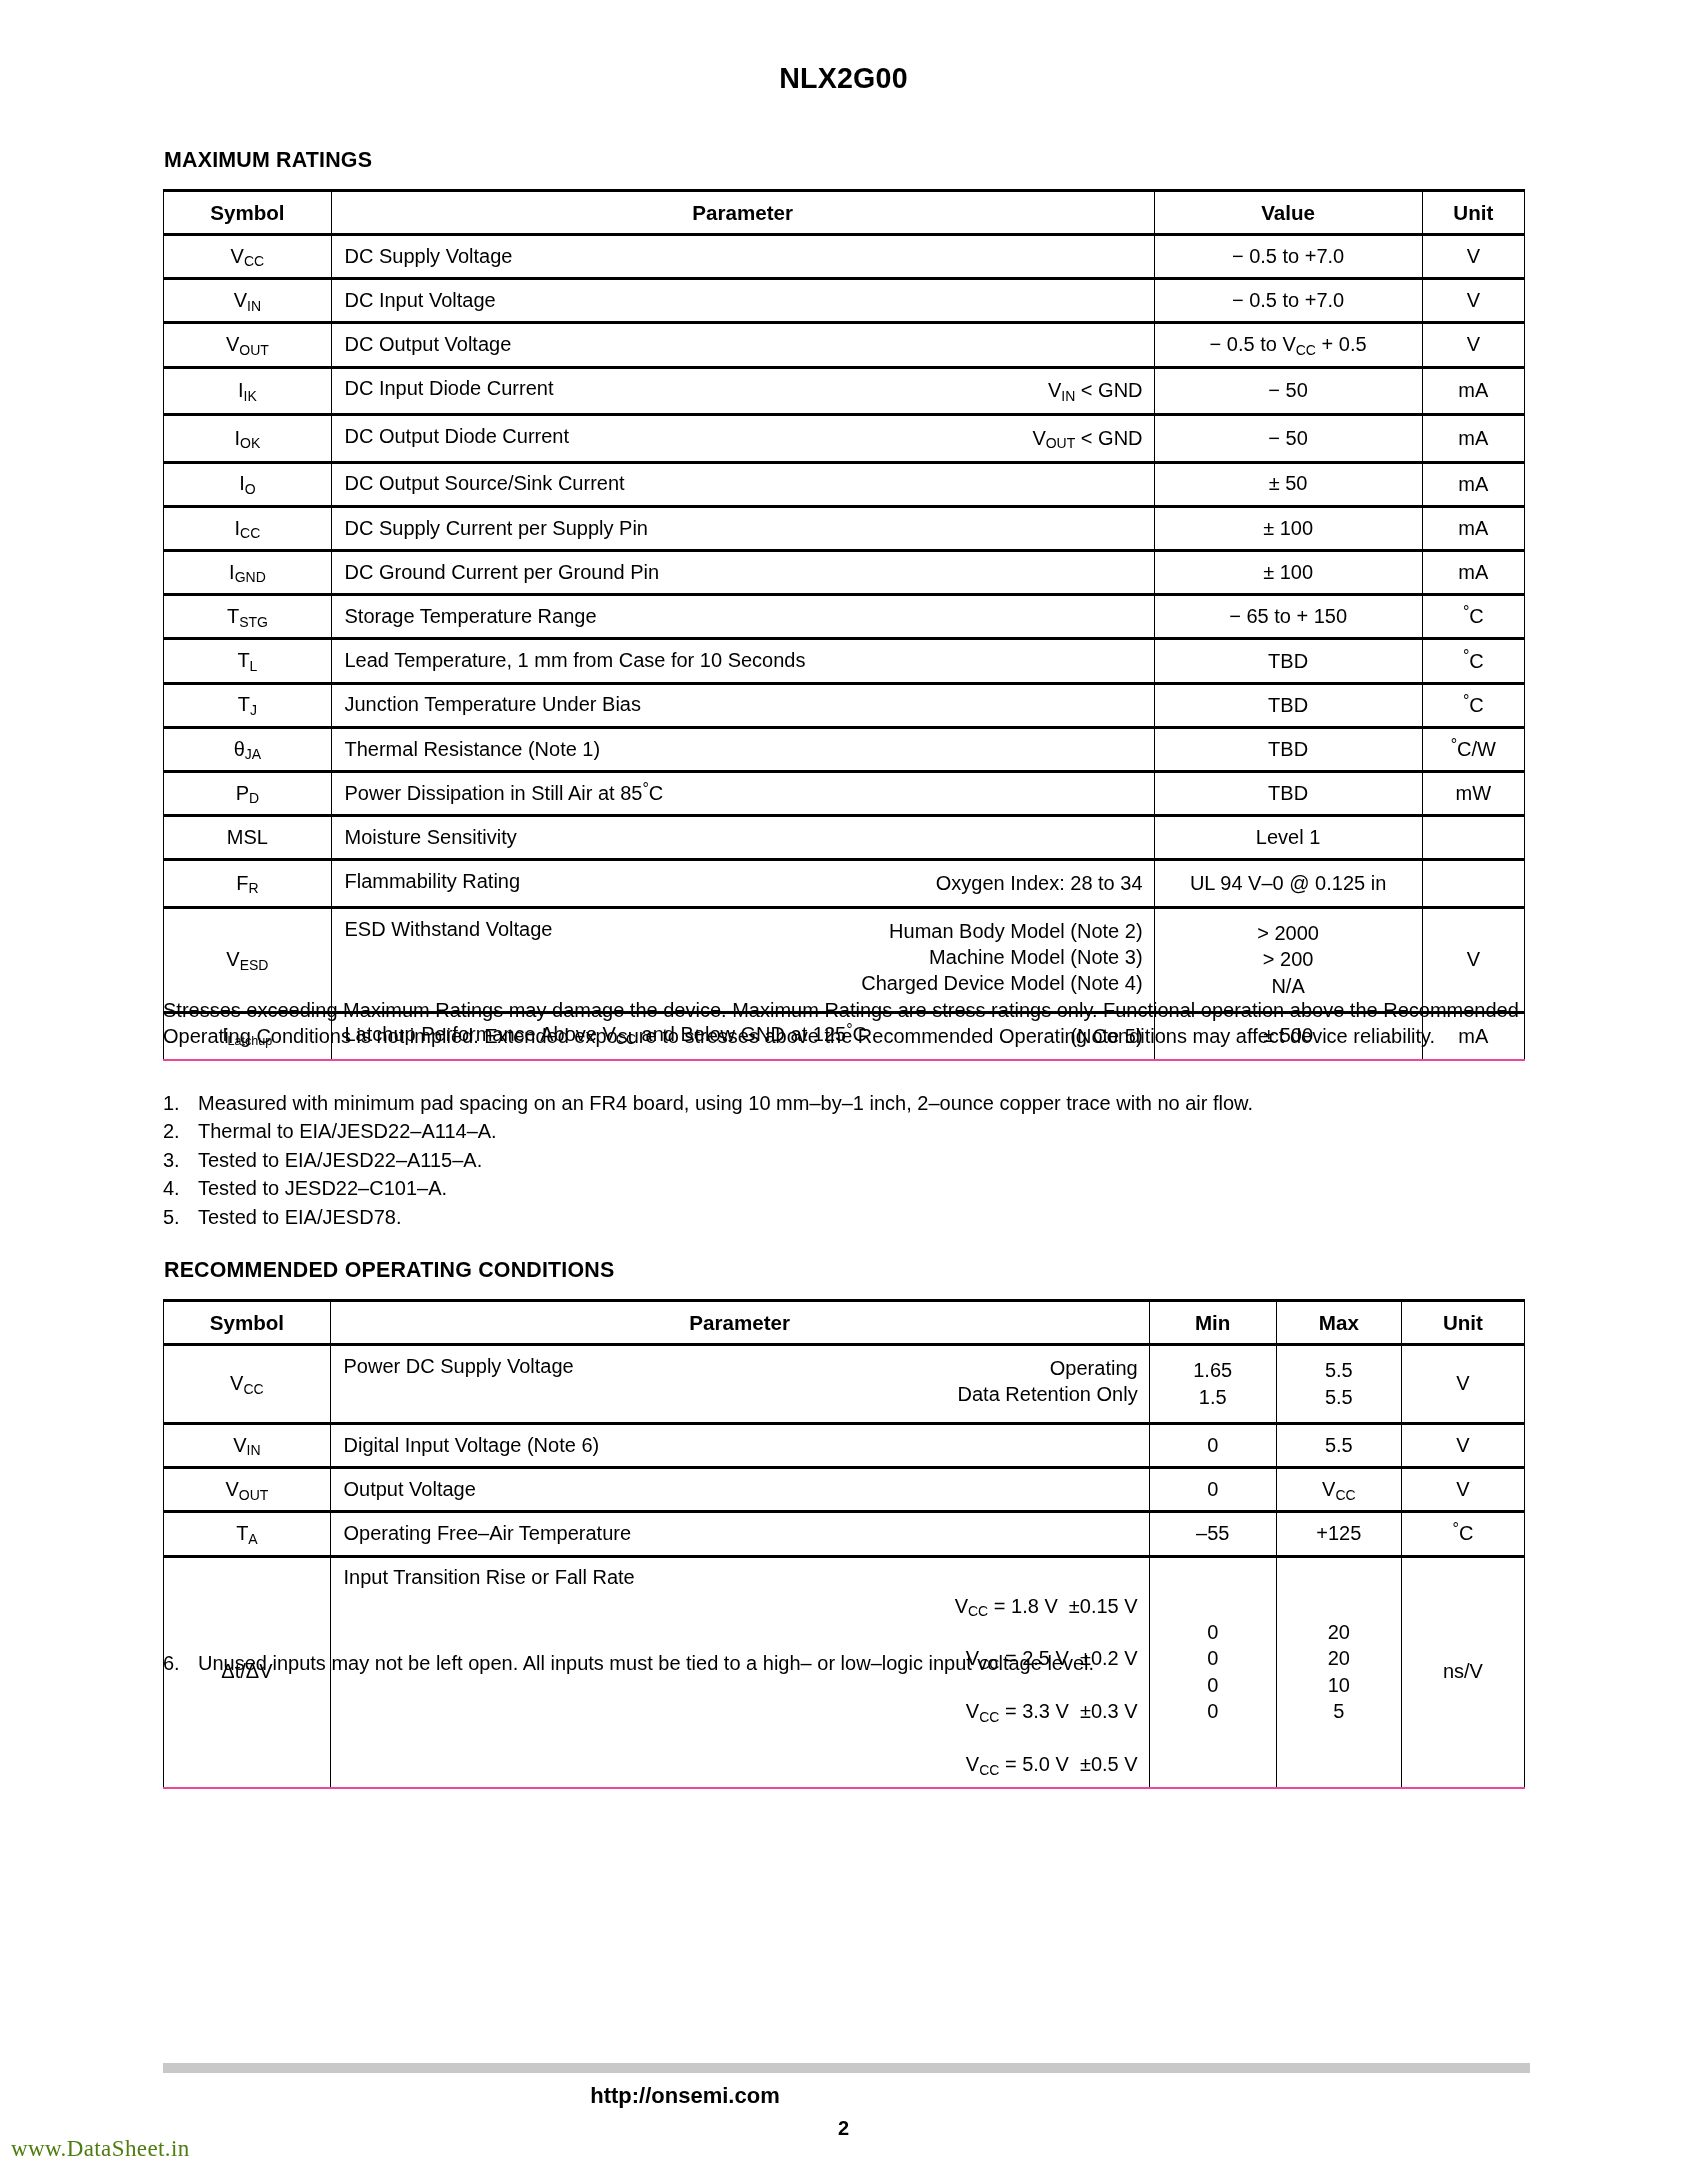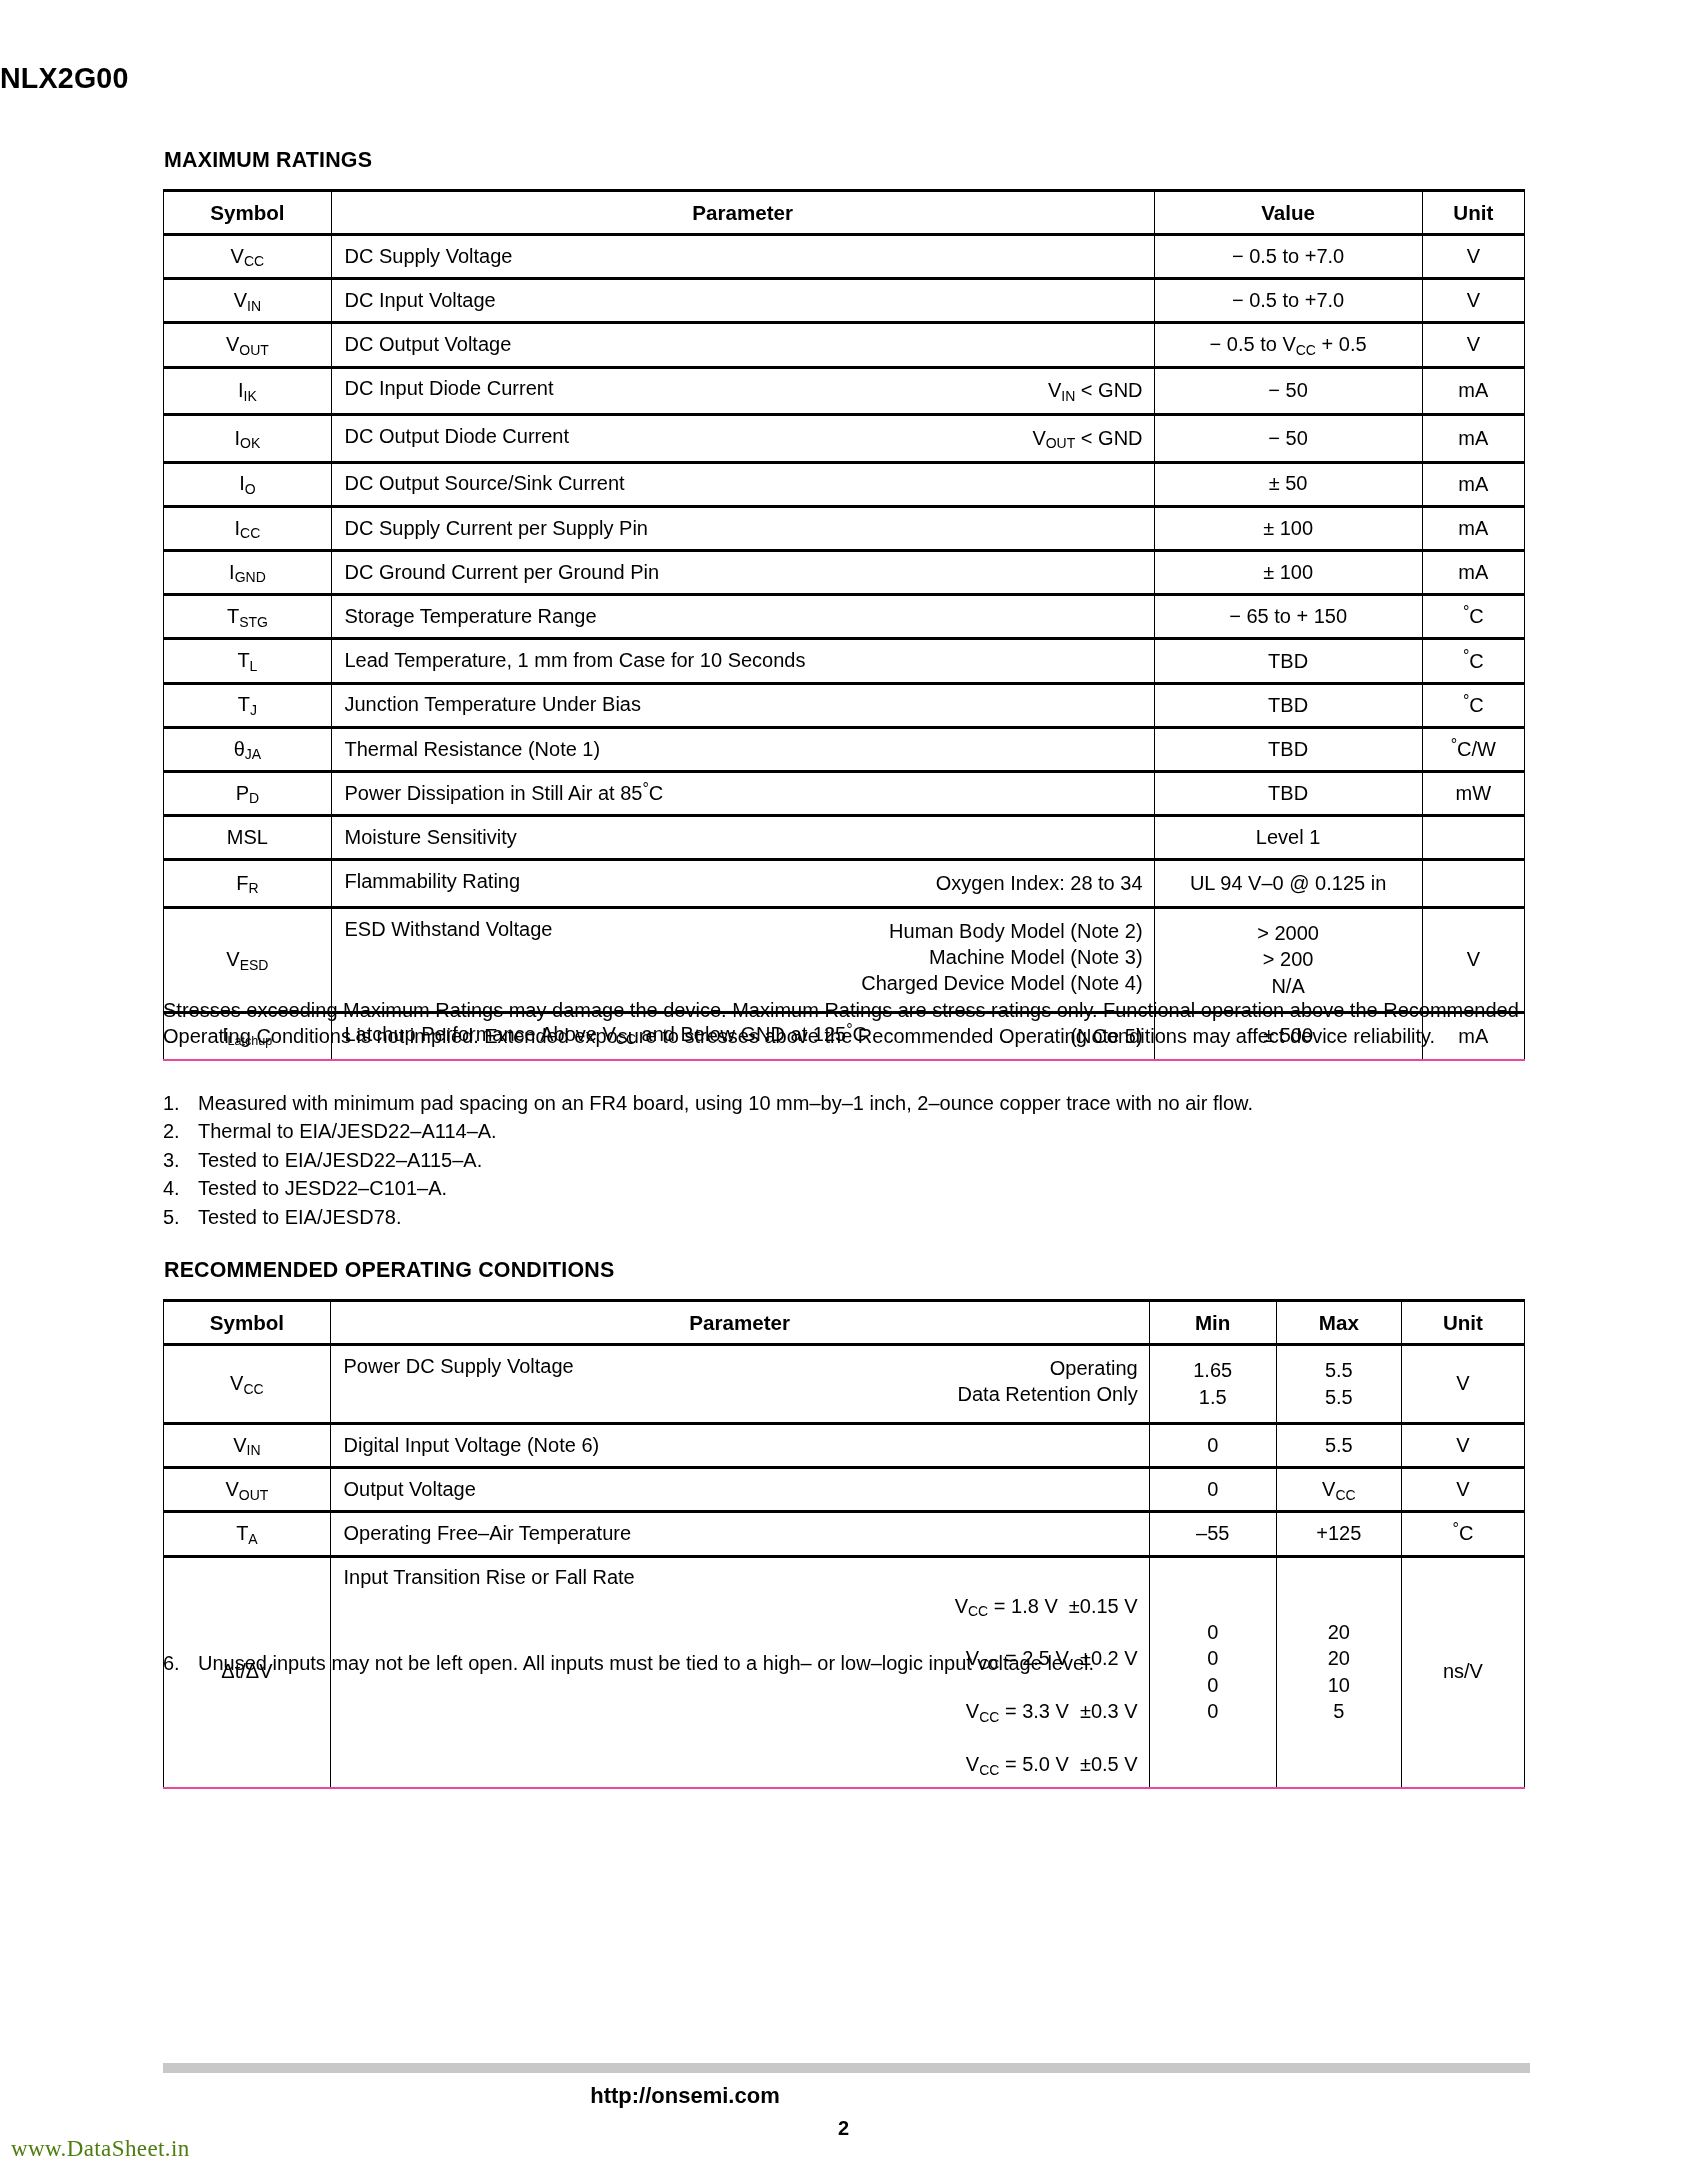--- a/index.html
+++ b/index.html
@@ -21,20 +21,21 @@
     width: 1687px;
     height: 2183px;
   }
 
   
   .doc-title {
     position: absolute;
     top: 62px;
     left: 0;
     width: 1687px;
+    text-align: center;
     font-size: 28.6px;
     font-weight: bold;
     letter-spacing: 0.2px;
   }
 
   
   .section-heading {
     position: absolute;
     left: 164px;
     font-size: 21.4px;

